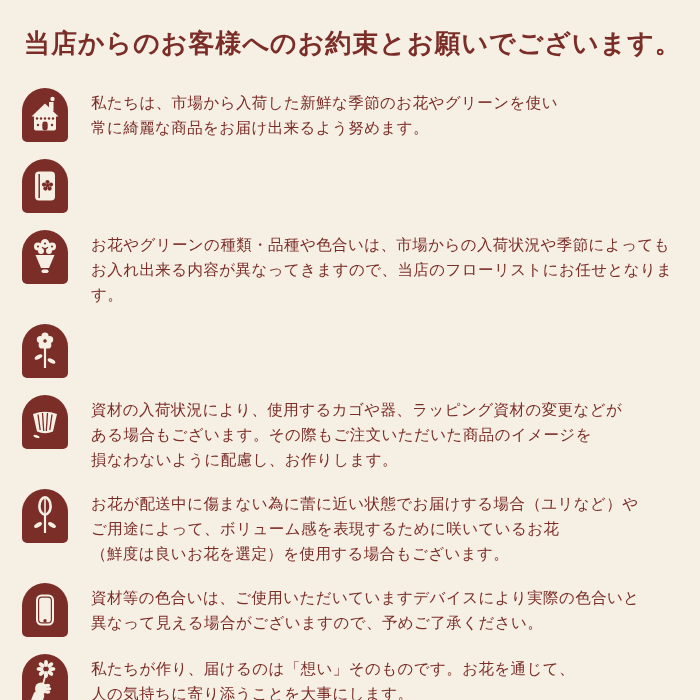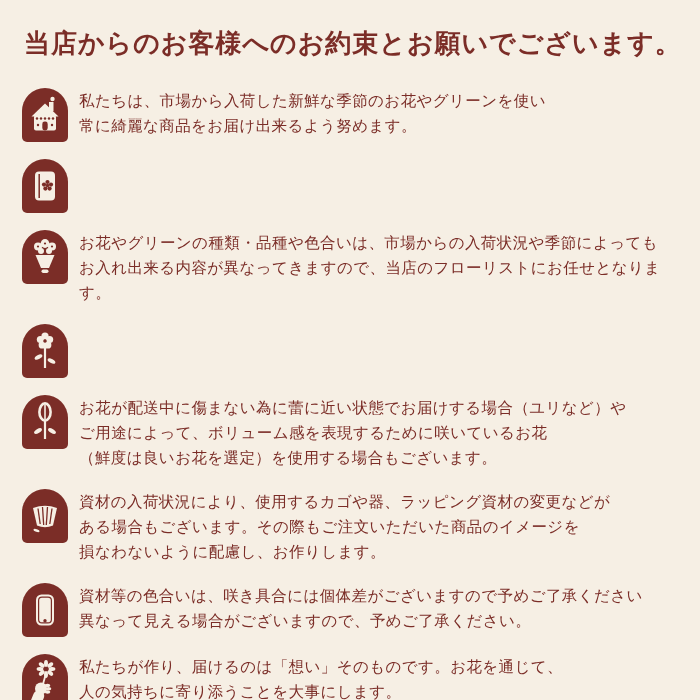--- a/index.html
+++ b/index.html
@@ -1,28 +1,28 @@
 <!DOCTYPE html>
 <html><head>
 <meta charset="utf-8">
 <style>
   html,body{margin:0;padding:0;}
   .page{
     width:700px;height:700px;box-sizing:border-box;
     background:#f6efe4;
     padding:26px 20px 0 22px;
-    font-family:Liberation Mono, monospace;
+    font-family:Liberation Sans, sans-serif;
     color:#7b2d27;
     overflow:hidden;
   }
   .page-title{
     font-size:26px;font-weight:700;letter-spacing:1px;
     margin:0 0 27px 2px;color:#7b2d27;white-space:nowrap;
   }
-  .section{display:flex;align-items:flex-start;gap:11px;margin-bottom:17px;}
+  .section{display:flex;align-items:flex-start;gap:23px;margin-bottom:17px;}
   .icon-badge{
     flex:0 0 46px;width:46px;height:54px;background:#7b2d27;
     border-radius:23px 23px 5px 5px;
     display:flex;align-items:center;justify-content:center;
   }
   .icon-badge svg{display:block;}
   .section-text{
     font-size:15.5px;line-height:25px;letter-spacing:0.4px;
     font-weight:500;color:#7b2d27;
     white-space:pre-line;padding-top:2px;
@@ -102,57 +102,57 @@
         <line x1="23" y1="22" x2="23" y2="44" stroke="#f6efe4" stroke-width="2.2"></line>
         <ellipse cx="16.5" cy="33" rx="4.2" ry="2.1" fill="#f6efe4" transform="rotate(-28 16.5 33)"></ellipse>
         <ellipse cx="29.5" cy="37" rx="4.2" ry="2.1" fill="#f6efe4" transform="rotate(28 29.5 37)"></ellipse>
       </svg>
     </div>
   </div>
 
   <div class="section">
     <div class="icon-badge">
       <svg width="46" height="54" viewBox="0 0 46 54">
-        <ellipse cx="23" cy="17" rx="5.6" ry="8.6" fill="none" stroke="#f6efe4" stroke-width="2.6"></ellipse>
-        <line x1="23" y1="10" x2="23" y2="24" stroke="#f6efe4" stroke-width="1.6"></line>
-        <line x1="23" y1="25.5" x2="23" y2="44" stroke="#f6efe4" stroke-width="2.2"></line>
-        <ellipse cx="16" cy="36" rx="4.4" ry="2.1" fill="#f6efe4" transform="rotate(-32 16 36)"></ellipse>
-        <ellipse cx="30" cy="36" rx="4.4" ry="2.1" fill="#f6efe4" transform="rotate(32 30 36)"></ellipse>
-      </svg>
-    </div>
-    <div class="section-text">お花が配送中に傷まない為に蕾に近い状態でお届けする場合（ユリなど）や
-ご用途によって、ボリューム感を表現するために咲いているお花
-（鮮度は良いお花を選定）を使用する場合もございます。</div>
-  </div>
-
-  <div class="section">
-    <div class="icon-badge">
-      <svg width="46" height="54" viewBox="0 0 46 54">
         <path d="M11 19 Q23 14.5 35 19 L31 36.5 Q23 40 15 36.5 Z" fill="#f6efe4"></path>
         <path d="M16 19.5 L18.2 35" stroke="#7b2d27" stroke-width="1.3" fill="none"></path>
         <path d="M20.5 18 L21.7 36" stroke="#7b2d27" stroke-width="1.3" fill="none"></path>
         <path d="M25.5 18 L24.3 36" stroke="#7b2d27" stroke-width="1.3" fill="none"></path>
         <path d="M30 19.5 L27.8 35" stroke="#7b2d27" stroke-width="1.3" fill="none"></path>
         <ellipse cx="14.5" cy="41.5" rx="3.2" ry="1.4" fill="#f6efe4" transform="rotate(18 14.5 41.5)"></ellipse>
       </svg>
     </div>
     <div class="section-text">資材の入荷状況により、使用するカゴや器、ラッピング資材の変更などが
 ある場合もございます。その際もご注文いただいた商品のイメージを
 損なわないように配慮し、お作りします。</div>
   </div>
 
   <div class="section">
     <div class="icon-badge">
       <svg width="46" height="54" viewBox="0 0 46 54">
+        <ellipse cx="23" cy="17" rx="5.6" ry="8.6" fill="none" stroke="#f6efe4" stroke-width="2.6"></ellipse>
+        <line x1="23" y1="10" x2="23" y2="24" stroke="#f6efe4" stroke-width="1.6"></line>
+        <line x1="23" y1="25.5" x2="23" y2="44" stroke="#f6efe4" stroke-width="2.2"></line>
+        <ellipse cx="16" cy="36" rx="4.4" ry="2.1" fill="#f6efe4" transform="rotate(-32 16 36)"></ellipse>
+        <ellipse cx="30" cy="36" rx="4.4" ry="2.1" fill="#f6efe4" transform="rotate(32 30 36)"></ellipse>
+      </svg>
+    </div>
+    <div class="section-text">お花が配送中に傷まない為に蕾に近い状態でお届けする場合（ユリなど）や
+ご用途によって、ボリューム感を表現するために咲いているお花
+（鮮度は良いお花を選定）を使用する場合もございます。</div>
+  </div>
+
+  <div class="section">
+    <div class="icon-badge">
+      <svg width="46" height="54" viewBox="0 0 46 54">
         <rect x="14" y="11.5" width="18" height="31" rx="5.5" fill="#f6efe4"></rect>
         <rect x="16.6" y="14.2" width="12.8" height="25.6" rx="3.4" fill="none" stroke="#7b2d27" stroke-width="1.2"></rect>
         <circle cx="23" cy="37.8" r="1.7" fill="#7b2d27"></circle>
       </svg>
     </div>
-    <div class="section-text">資材等の色合いは、咲き具合には個体差がございますので予めご了承ください
+    <div class="section-text">資材等の色合いは、ご使用いただいていますデバイスにより実際の色合いと
 異なって見える場合がございますので、予めご了承ください。</div>
   </div>
 
   <div class="section">
     <div class="icon-badge">
       <svg width="46" height="54" viewBox="0 0 46 54">
         <g fill="#f6efe4">
           <ellipse cx="24" cy="9.5" rx="2" ry="3.4"></ellipse>
           <ellipse cx="28.3" cy="11" rx="2" ry="3.4" transform="rotate(48 28.3 11)"></ellipse>
           <ellipse cx="30" cy="15" rx="2" ry="3.4" transform="rotate(92 30 15)"></ellipse>

